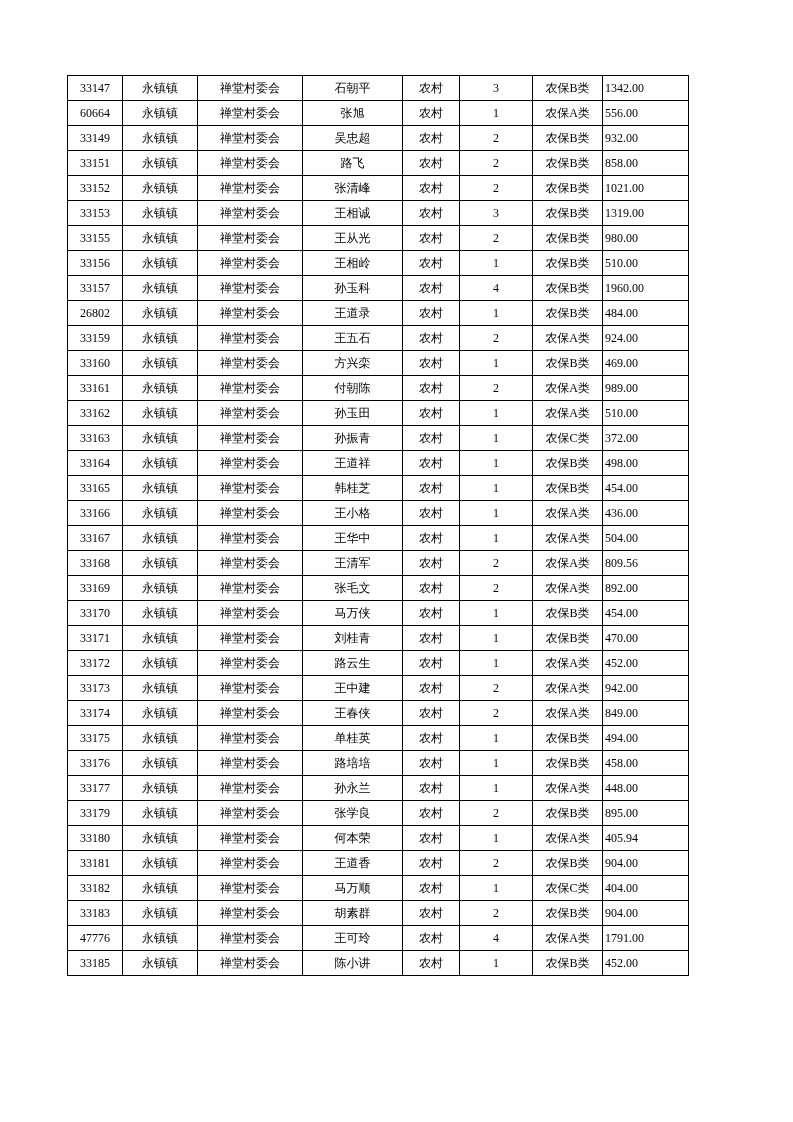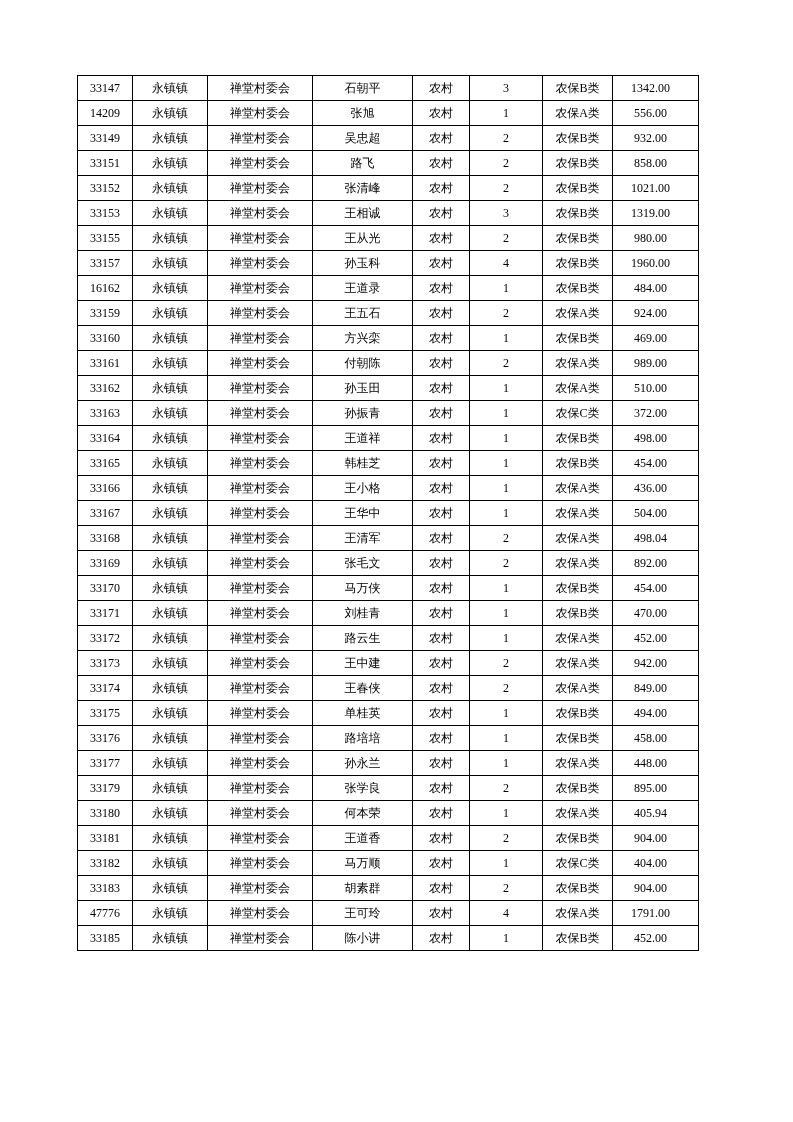--- a/index.html
+++ b/index.html
@@ -9,21 +9,21 @@
   body {
     width: 793px;
     height: 1122px;
     background: #ffffff;
     font-family: "Liberation Serif", "DejaVu Serif", serif;
     position: relative;
     overflow: hidden;
   }
   .page {
     position: absolute;
-    left: 13px;
+    left: 3px;
     top: 0;
     width: 771px;
     height: 1122px;
     background: #ffffff;
   }
   table.records {
     position: absolute;
     left: 64px;
     top: 75px;
     border-collapse: collapse;
@@ -35,21 +35,21 @@
     height: 24px;
     font-size: 12px;
     line-height: 24px;
     color: #000000;
     text-align: center;
     white-space: nowrap;
     overflow: hidden;
     padding: 0 2px;
   }
   table.records td.amount {
-    text-align: center;
+    text-align: left;
     padding-right: 12px;
   }
   col.c-seq      { width: 55px; }
   col.c-town     { width: 75px; }
   col.c-village  { width: 105px; }
   col.c-name     { width: 100px; }
   col.c-category { width: 57px; }
   col.c-persons  { width: 73px; }
   col.c-instype  { width: 70px; }
   col.c-amount   { width: 86px; }
@@ -74,21 +74,21 @@
           <td>33147</td>
           <td>永镇镇</td>
           <td>禅堂村委会</td>
           <td>石朝平</td>
           <td>农村</td>
           <td>3</td>
           <td>农保B类</td>
           <td class="amount">1342.00</td>
         </tr>
         <tr>
-          <td>14209</td>
+          <td>60664</td>
           <td>永镇镇</td>
           <td>禅堂村委会</td>
           <td>张旭</td>
           <td>农村</td>
           <td>1</td>
           <td>农保A类</td>
           <td class="amount">556.00</td>
         </tr>
         <tr>
           <td>33149</td>
@@ -134,31 +134,41 @@
           <td>33155</td>
           <td>永镇镇</td>
           <td>禅堂村委会</td>
           <td>王从光</td>
           <td>农村</td>
           <td>2</td>
           <td>农保B类</td>
           <td class="amount">980.00</td>
         </tr>
         <tr>
+          <td>33156</td>
+          <td>永镇镇</td>
+          <td>禅堂村委会</td>
+          <td>王相岭</td>
+          <td>农村</td>
+          <td>1</td>
+          <td>农保B类</td>
+          <td class="amount">510.00</td>
+        </tr>
+        <tr>
           <td>33157</td>
           <td>永镇镇</td>
           <td>禅堂村委会</td>
           <td>孙玉科</td>
           <td>农村</td>
           <td>4</td>
           <td>农保B类</td>
           <td class="amount">1960.00</td>
         </tr>
         <tr>
-          <td>16162</td>
+          <td>26802</td>
           <td>永镇镇</td>
           <td>禅堂村委会</td>
           <td>王道录</td>
           <td>农村</td>
           <td>1</td>
           <td>农保B类</td>
           <td class="amount">484.00</td>
         </tr>
         <tr>
           <td>33159</td>
@@ -251,21 +261,21 @@
           <td class="amount">504.00</td>
         </tr>
         <tr>
           <td>33168</td>
           <td>永镇镇</td>
           <td>禅堂村委会</td>
           <td>王清军</td>
           <td>农村</td>
           <td>2</td>
           <td>农保A类</td>
-          <td class="amount">498.04</td>
+          <td class="amount">809.56</td>
         </tr>
         <tr>
           <td>33169</td>
           <td>永镇镇</td>
           <td>禅堂村委会</td>
           <td>张毛文</td>
           <td>农村</td>
           <td>2</td>
           <td>农保A类</td>
           <td class="amount">892.00</td>

